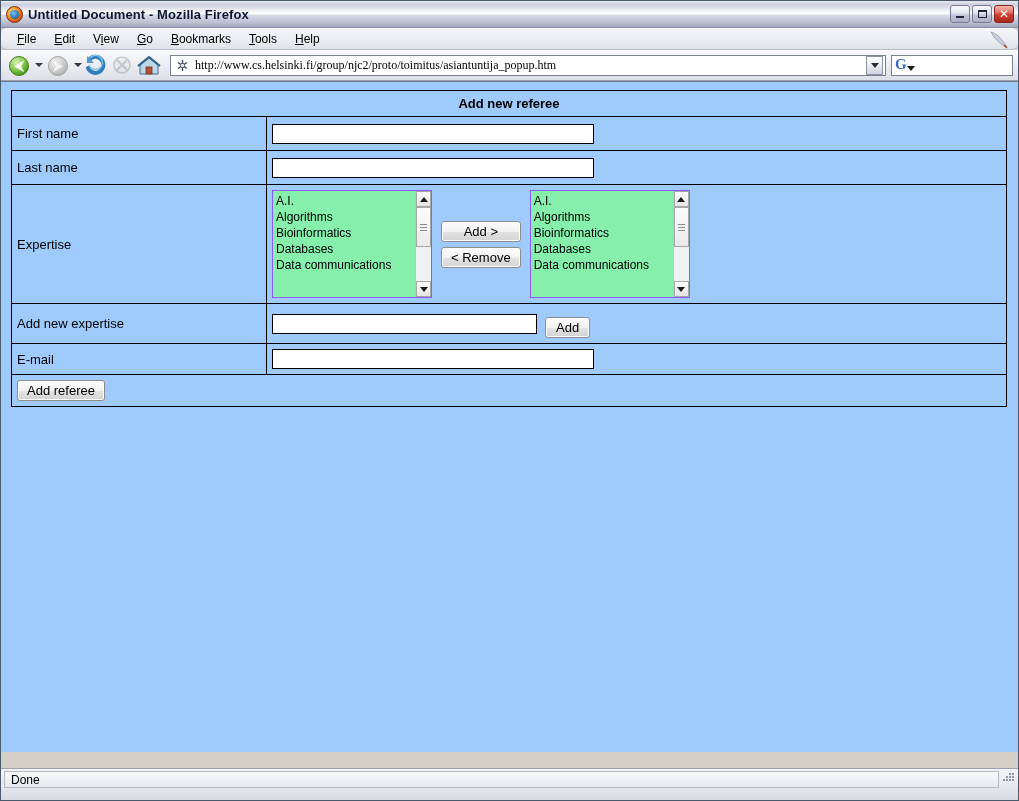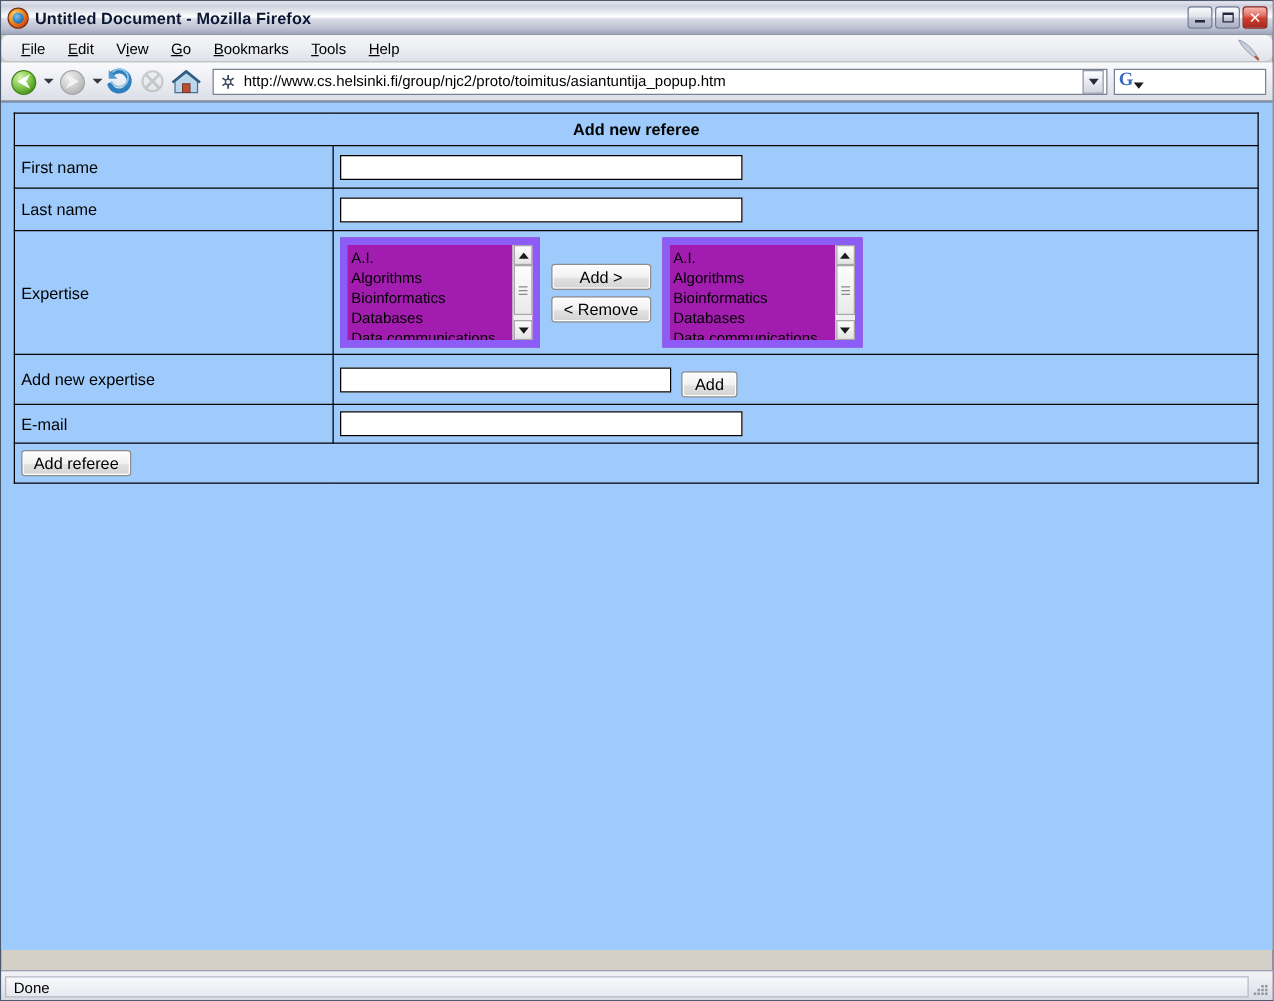--- a/index.html
+++ b/index.html
@@ -157,20 +157,21 @@
   #urlbar {
     flex: 1 1 auto;
     height: 21px;
     margin: 0 3px 0 6px;
     background: #ffffff;
     border: 1px solid #7a7f91;
     display: flex;
     align-items: center;
     padding: 0 2px 0 4px;
     position: relative;
+    font-family: Liberation Serif, serif;
   }
   #site-icon { width: 15px; height: 15px; flex: 0 0 auto; margin-right: 5px; position: relative; }
   #url-text {
     flex: 1 1 auto;
     font-size: 12px;
     color: #000;
     white-space: nowrap;
     overflow: hidden;
   }
   #url-drop {
@@ -280,23 +281,23 @@
   .btn.small { font-size: 13px; padding: 2px 10px; margin-top: 8px; }
 
   
   .expertise-wrap {
     display: flex;
     align-items: center;
     gap: 0;
   }
   .listbox {
     width: 160px;
-    height: 88px;
-    background: #a21caf;
-    border: 6px solid #8b5cf6;
+    height: 108px;
+    background: #86efac;
+    border: 1px solid #8b5cf6;
     display: flex;
     overflow: hidden;
     flex: 0 0 auto;
   }
   .list-items {
     flex: 1 1 auto;
     padding: 2px 0 0 3px;
     overflow: hidden;
   }
   .list-items div {
@@ -345,26 +346,26 @@
     gap: 5px;
     padding: 0 9px;
     flex: 0 0 auto;
   }
   .mid-buttons .btn { white-space: nowrap; }
 
   .inline-row { display: flex; align-items: center; gap: 8px; }
 
   
   #statusbar {
-    height: 24px;
+    height: 32px;
     flex: 0 0 auto;
     background: linear-gradient(to bottom, #f3f4f7 0%, #e6e8ee 55%, #d7dae3 100%);
     border-top: 1px solid #9ba0b2;
     display: flex;
-    align-items: flex-end;
+    align-items: flex-start;
     position: relative;
     margin-top: 16px;
   }
   #status-panel {
     margin: 2px 0 2px 3px;
     padding: 0 6px;
     height: 17px;
     display: flex; align-items: center;
     border: 1px solid #b6bac7;
     background: linear-gradient(to bottom,#f8f9fb,#e7e9f0);

